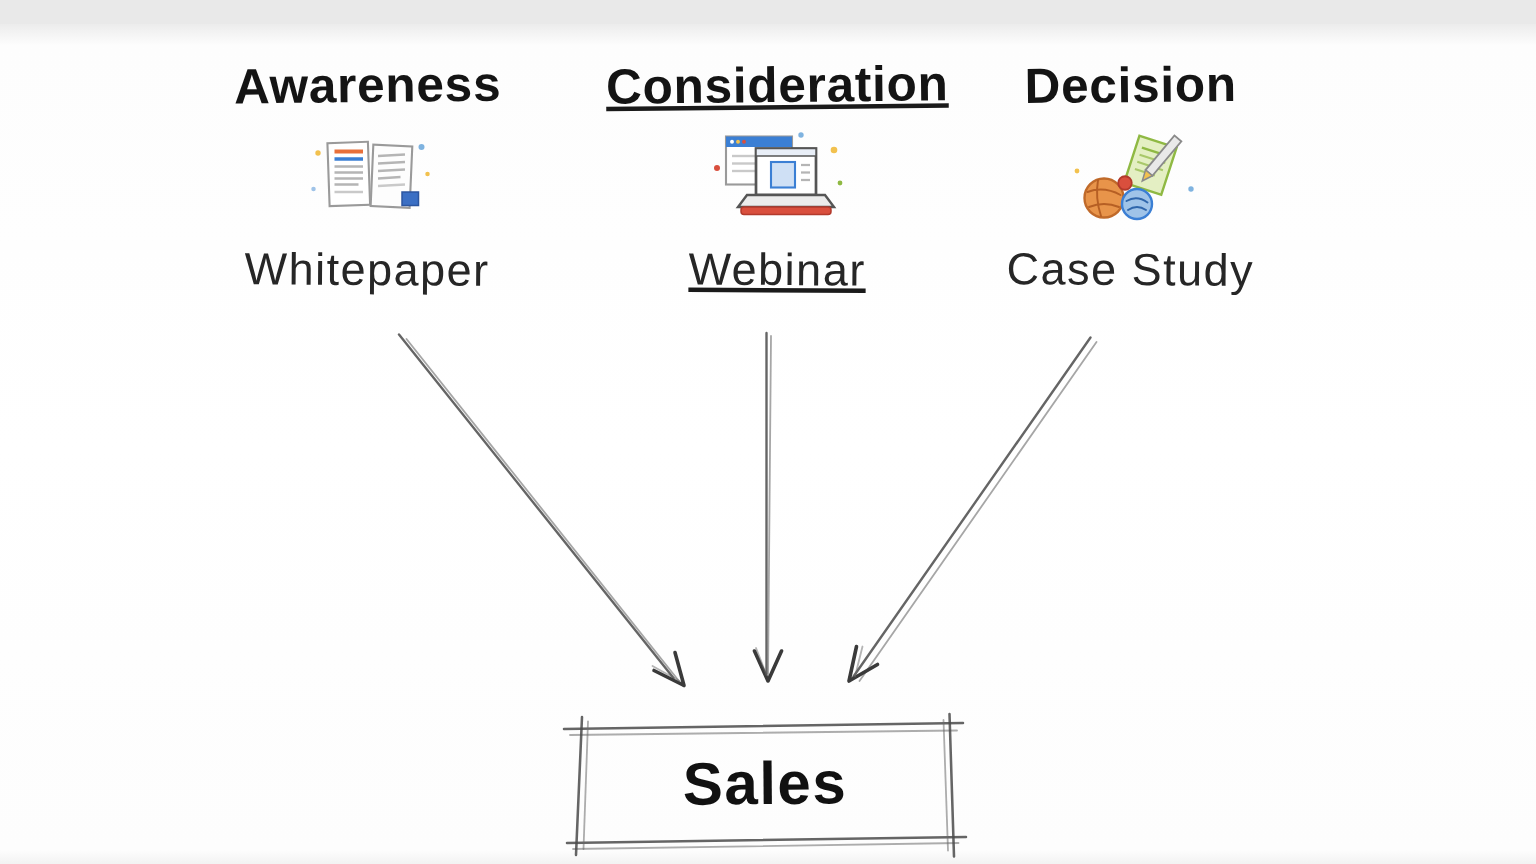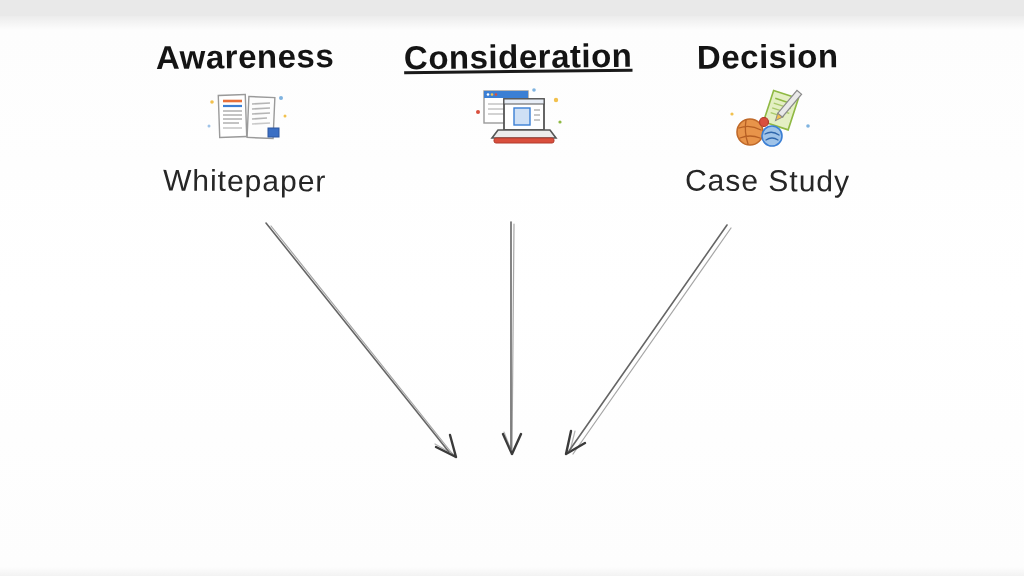--- a/index.html
+++ b/index.html
@@ -11,21 +11,21 @@
     overflow:hidden;
     font-family:"Liberation Sans","DejaVu Sans",sans-serif;
     color:#1a1a1a;
   }
   .stage{
     position:absolute;top:22px;width:240px;
     display:flex;flex-direction:column;align-items:center;
   }
   .stage-awareness{left:125px;}
   .stage-consideration{left:398px;text-decoration:underline;}
-  .stage-decision{left:648px;}
+  .stage-decision{left:634px;}
   .stage-title{
     font-size:33px;font-weight:800;letter-spacing:.5px;color:#141414;
     transform:rotate(-0.6deg);
     white-space:nowrap;
   }
   .stage-icon{margin-top:10px;height:70px;display:flex;align-items:center;justify-content:center;}
   .stage-item{
     margin-top:8px;font-size:30px;font-weight:500;color:#262626;
     letter-spacing:1px;transform:rotate(0.4deg);white-space:nowrap;
   }
@@ -101,20 +101,21 @@
 
         <path d="M30 44 L82 44 L88 52 L24 52 Z" fill="#ececec" stroke="#555555" stroke-width="1.6"></path>
         <rect x="26" y="52" width="60" height="5" rx="2" fill="#d94f3d" stroke="#b23a2c" stroke-width="1"></rect>
 
         <circle cx="88" cy="14" r="2.2" fill="#f2c14e"></circle>
         <circle cx="10" cy="26" r="2" fill="#d94f3d"></circle>
         <circle cx="66" cy="4" r="1.8" fill="#7fb3e0"></circle>
         <circle cx="92" cy="36" r="1.6" fill="#8fb943"></circle>
       </svg>
     </div>
+    <div class="stage-item">Webinar</div>
   </div>
 
   <div class="stage stage-decision">
     <div class="stage-title">Decision</div>
     <div class="stage-icon">
       <svg width="96" height="70" viewBox="0 0 96 70">
 
         <g transform="rotate(18 62 24)">
           <rect x="48" y="8" width="26" height="33" fill="#e4efc3" stroke="#8fb943" stroke-width="1.6"></rect>
           <line x1="52" y1="15" x2="70" y2="15" stroke="#8fb943" stroke-width="1.6"></line>
@@ -160,14 +161,31 @@
     </g>
 
     <g>
       <path d="M727 209 L569 435" class="sketch" stroke="#4a4a4a" stroke-width="1.6" opacity="0.85"></path>
       <path d="M731 212 L573 438" class="sketch" stroke="#6a6a6a" stroke-width="1.2" opacity="0.6"></path>
       <path d="M566 438 L571 415 M566 438 L585 427" class="sketch" stroke="#3a3a3a" stroke-width="2.4"></path>
       <path d="M570 435 L575 415" class="sketch" stroke="#6a6a6a" stroke-width="1.2" opacity="0.5"></path>
     </g>
   </svg>
 
+  <div class="sales-box">
+    <svg width="280" height="105" viewBox="0 0 280 105">
+
+      <path d="M6 15 L272 11" class="sketch" stroke="#4a4a4a" stroke-width="1.7" opacity="0.85"></path>
+      <path d="M10 19 L268 16" class="sketch" stroke="#6a6a6a" stroke-width="1.2" opacity="0.55"></path>
+
+      <path d="M8 91 L274 87" class="sketch" stroke="#4a4a4a" stroke-width="1.7" opacity="0.85"></path>
+      <path d="M12 95 L269 91" class="sketch" stroke="#6a6a6a" stroke-width="1.2" opacity="0.55"></path>
+
+      <path d="M18 7 L14 99" class="sketch" stroke="#4a4a4a" stroke-width="1.7" opacity="0.85"></path>
+      <path d="M22 10 L19 95" class="sketch" stroke="#6a6a6a" stroke-width="1.2" opacity="0.55"></path>
+
+      <path d="M263 5 L266 100" class="sketch" stroke="#4a4a4a" stroke-width="1.7" opacity="0.85"></path>
+      <path d="M259 9 L262 96" class="sketch" stroke="#6a6a6a" stroke-width="1.2" opacity="0.55"></path>
+    </svg>
+    <div class="sales-label">Sales</div>
+  </div>
 
 </div>
 
 </body></html>

